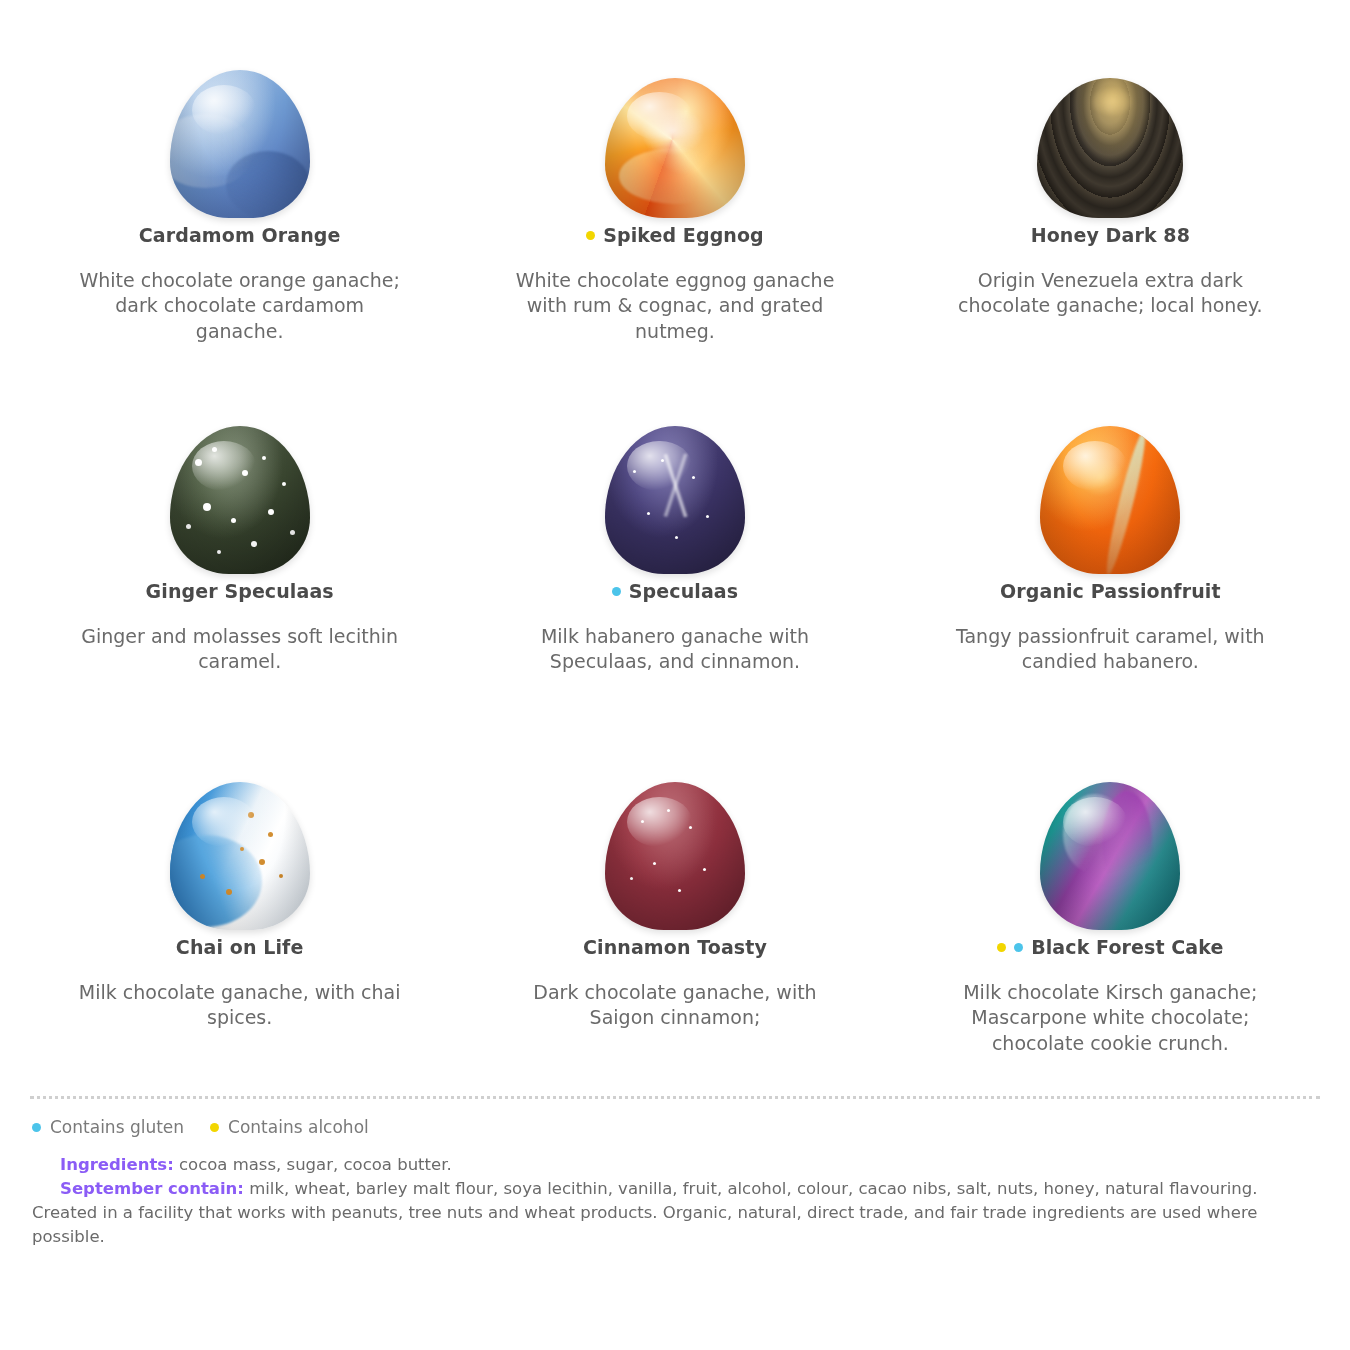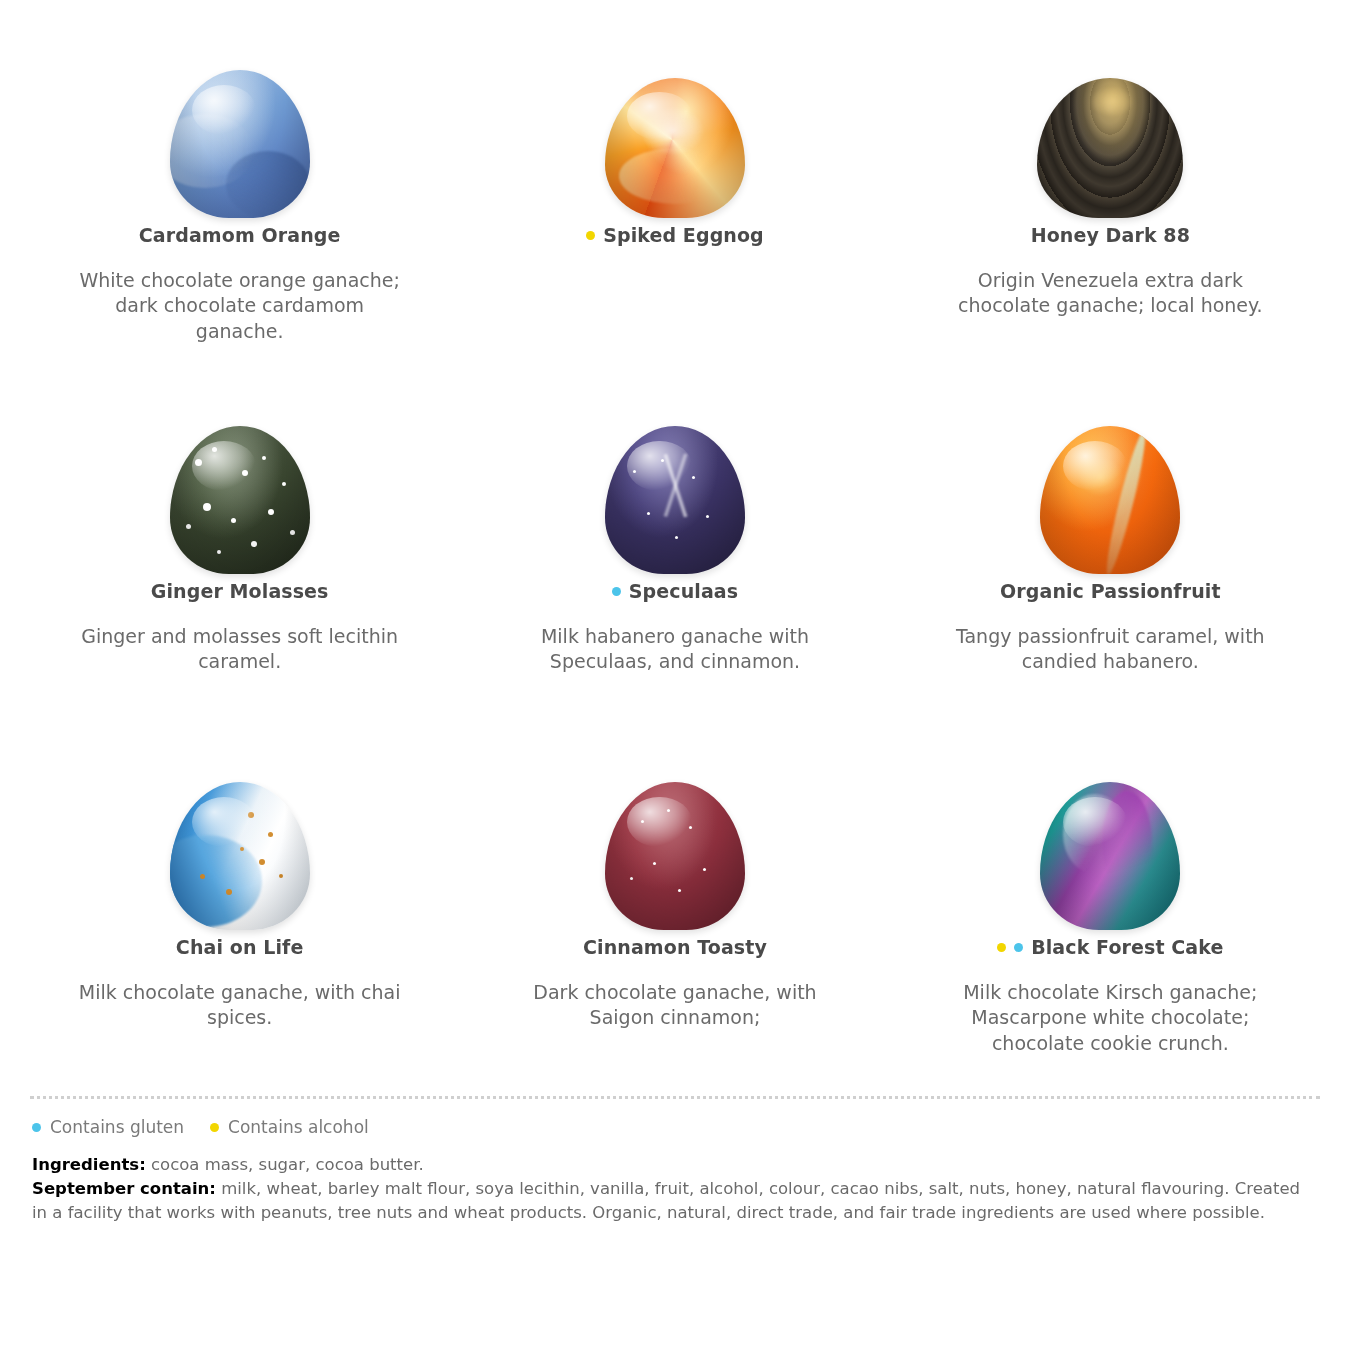--- a/index.html
+++ b/index.html
@@ -172,21 +172,21 @@
     text-align: right;
   }
 
   .footnotes {
     padding: 16px 10px 0 10px;
     font-size: 16.5px;
     line-height: 1.45;
     color: #6a6a6a;
     max-width: 1290px;
   }
-  .footnotes b { color: #000000; }
+  .footnotes b { color: #8b5cf6; margin-left: 28px; }
 </style>
 </head>
 <body>
 
 <div class="sheet">
 
   <div class="grid">
 
     <div class="cell">
       <div class="bonbon-wrap">
@@ -209,20 +209,21 @@
           <div class="swirl" style="left:22%;top:18%;width:52%;height:40%;background:radial-gradient(ellipse at 50% 50%, rgba(255,255,255,0.75), rgba(255,255,255,0) 62%);"></div>
           <div class="swirl" style="left:10%;top:50%;width:80%;height:40%;background:linear-gradient(95deg,rgba(255,240,190,0.55),rgba(255,140,20,0) 70%);"></div>
           <div class="shade"></div>
           <div class="gloss"></div>
         </div>
       </div>
       <div class="title-row">
         <span class="dot dot-alcohol"></span>
         <span class="title">Spiked Eggnog</span>
       </div>
+      <div class="desc">White chocolate eggnog ganache with rum &amp; cognac, and grated nutmeg.</div>
     </div>
 
     <div class="cell">
       <div class="bonbon-wrap">
         <div class="bonbon b-honey" style="width:146px;height:140px;">
           <div class="swirl" style="left:36%;top:6%;width:30%;height:22%;background:radial-gradient(ellipse at 50% 50%, rgba(224,190,108,0.85), rgba(224,190,108,0) 70%);"></div>
           <div class="shade"></div>
         </div>
       </div>
       <div class="title-row">
@@ -244,21 +245,21 @@
           <div class="speck" style="left:80%;top:38%;width:4px;height:4px;"></div>
           <div class="speck" style="left:12%;top:66%;width:5px;height:5px;"></div>
           <div class="speck" style="left:58%;top:78%;width:6px;height:6px;"></div>
           <div class="speck" style="left:34%;top:84%;width:4px;height:4px;"></div>
           <div class="speck" style="left:86%;top:70%;width:5px;height:5px;"></div>
           <div class="shade"></div>
           <div class="gloss"></div>
         </div>
       </div>
       <div class="title-row">
-        <span class="title">Ginger Molasses</span>
+        <span class="title">Ginger Speculaas</span>
       </div>
       <div class="desc">Ginger and molasses soft lecithin caramel.</div>
     </div>
 
     <div class="cell">
       <div class="bonbon-wrap">
         <div class="bonbon b-speculaas">
           <div class="swirl" style="left:22%;top:18%;width:58%;height:44%;background:
               linear-gradient(72deg, rgba(255,255,255,0) 46%, rgba(255,255,255,0.75) 49%, rgba(255,255,255,0) 52%),
               linear-gradient(108deg, rgba(255,255,255,0) 46%, rgba(255,255,255,0.6) 49%, rgba(255,255,255,0) 52%);"></div>

